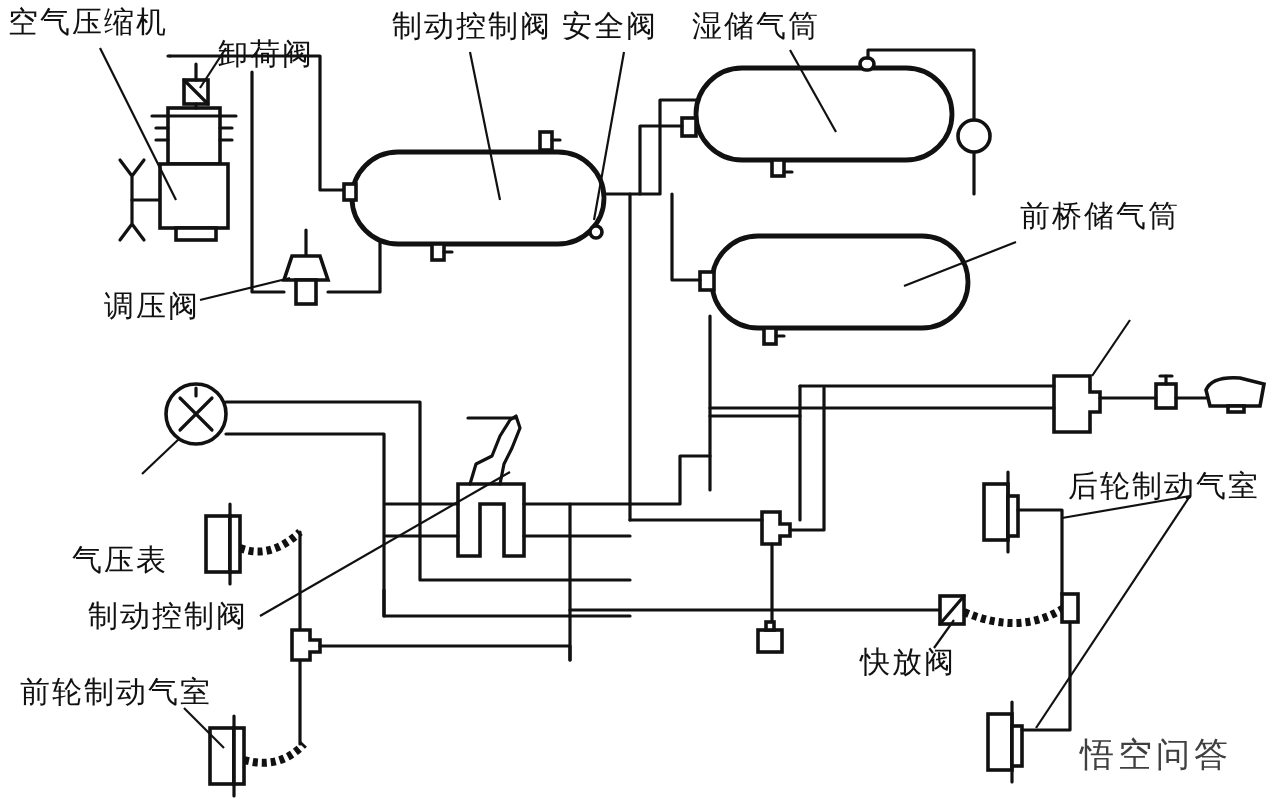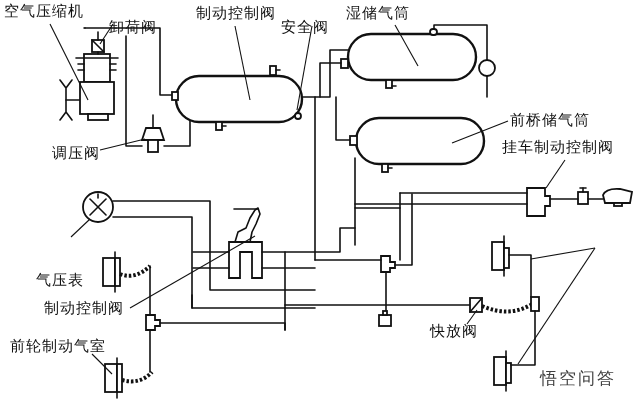--- a/index.html
+++ b/index.html
@@ -213,24 +213,24 @@
       <line class="leader" x1="92" y1="354" x2="112" y2="374"></line>
       <line class="leader" x1="467" y1="324" x2="477" y2="310"></line>
       <line class="leader" x1="531" y1="259" x2="595" y2="248"></line>
       <line class="leader" x1="518" y1="364" x2="595" y2="248"></line>
     </g>
   </svg>
 
   <span class="lbl" style="left:4px; top:4px;">空气压缩机</span>
   <span class="lbl" style="left:109px; top:20px;">卸荷阀</span>
   <span class="lbl" style="left:196px; top:6px;">制动控制阀</span>
-  <span class="lbl" style="left:281px; top:20px;">安全阀</span>
+  <span class="lbl" style="left:281px; top:6px;">安全阀</span>
   <span class="lbl" style="left:346px; top:6px;">湿储气筒</span>
   <span class="lbl" style="left:52px; top:146px;">调压阀</span>
-  <span class="lbl" style="left:510px; top:113px;">前桥储气筒</span>
-  <span class="lbl" style="left:502px; top:140px;">挂车制动控制阀</span>
+  <span class="lbl" style="left:510px; top:101px;">前桥储气筒</span>
   <span class="lbl" style="left:36px; top:229px;margin-top:44px;">气压表</span>
   <span class="lbl" style="left:44px; top:301px;">制动控制阀</span>
   <span class="lbl" style="left:10px; top:339px;">前轮制动气室</span>
   <span class="lbl" style="left:430px; top:324px;">快放阀</span>
+  <span class="lbl" style="left:534px; top:236px;">后轮制动气室</span>
 
   <span class="wm" style="left:540px; top:370px;">悟空问答</span>
 </div>
 
 </body></html>

